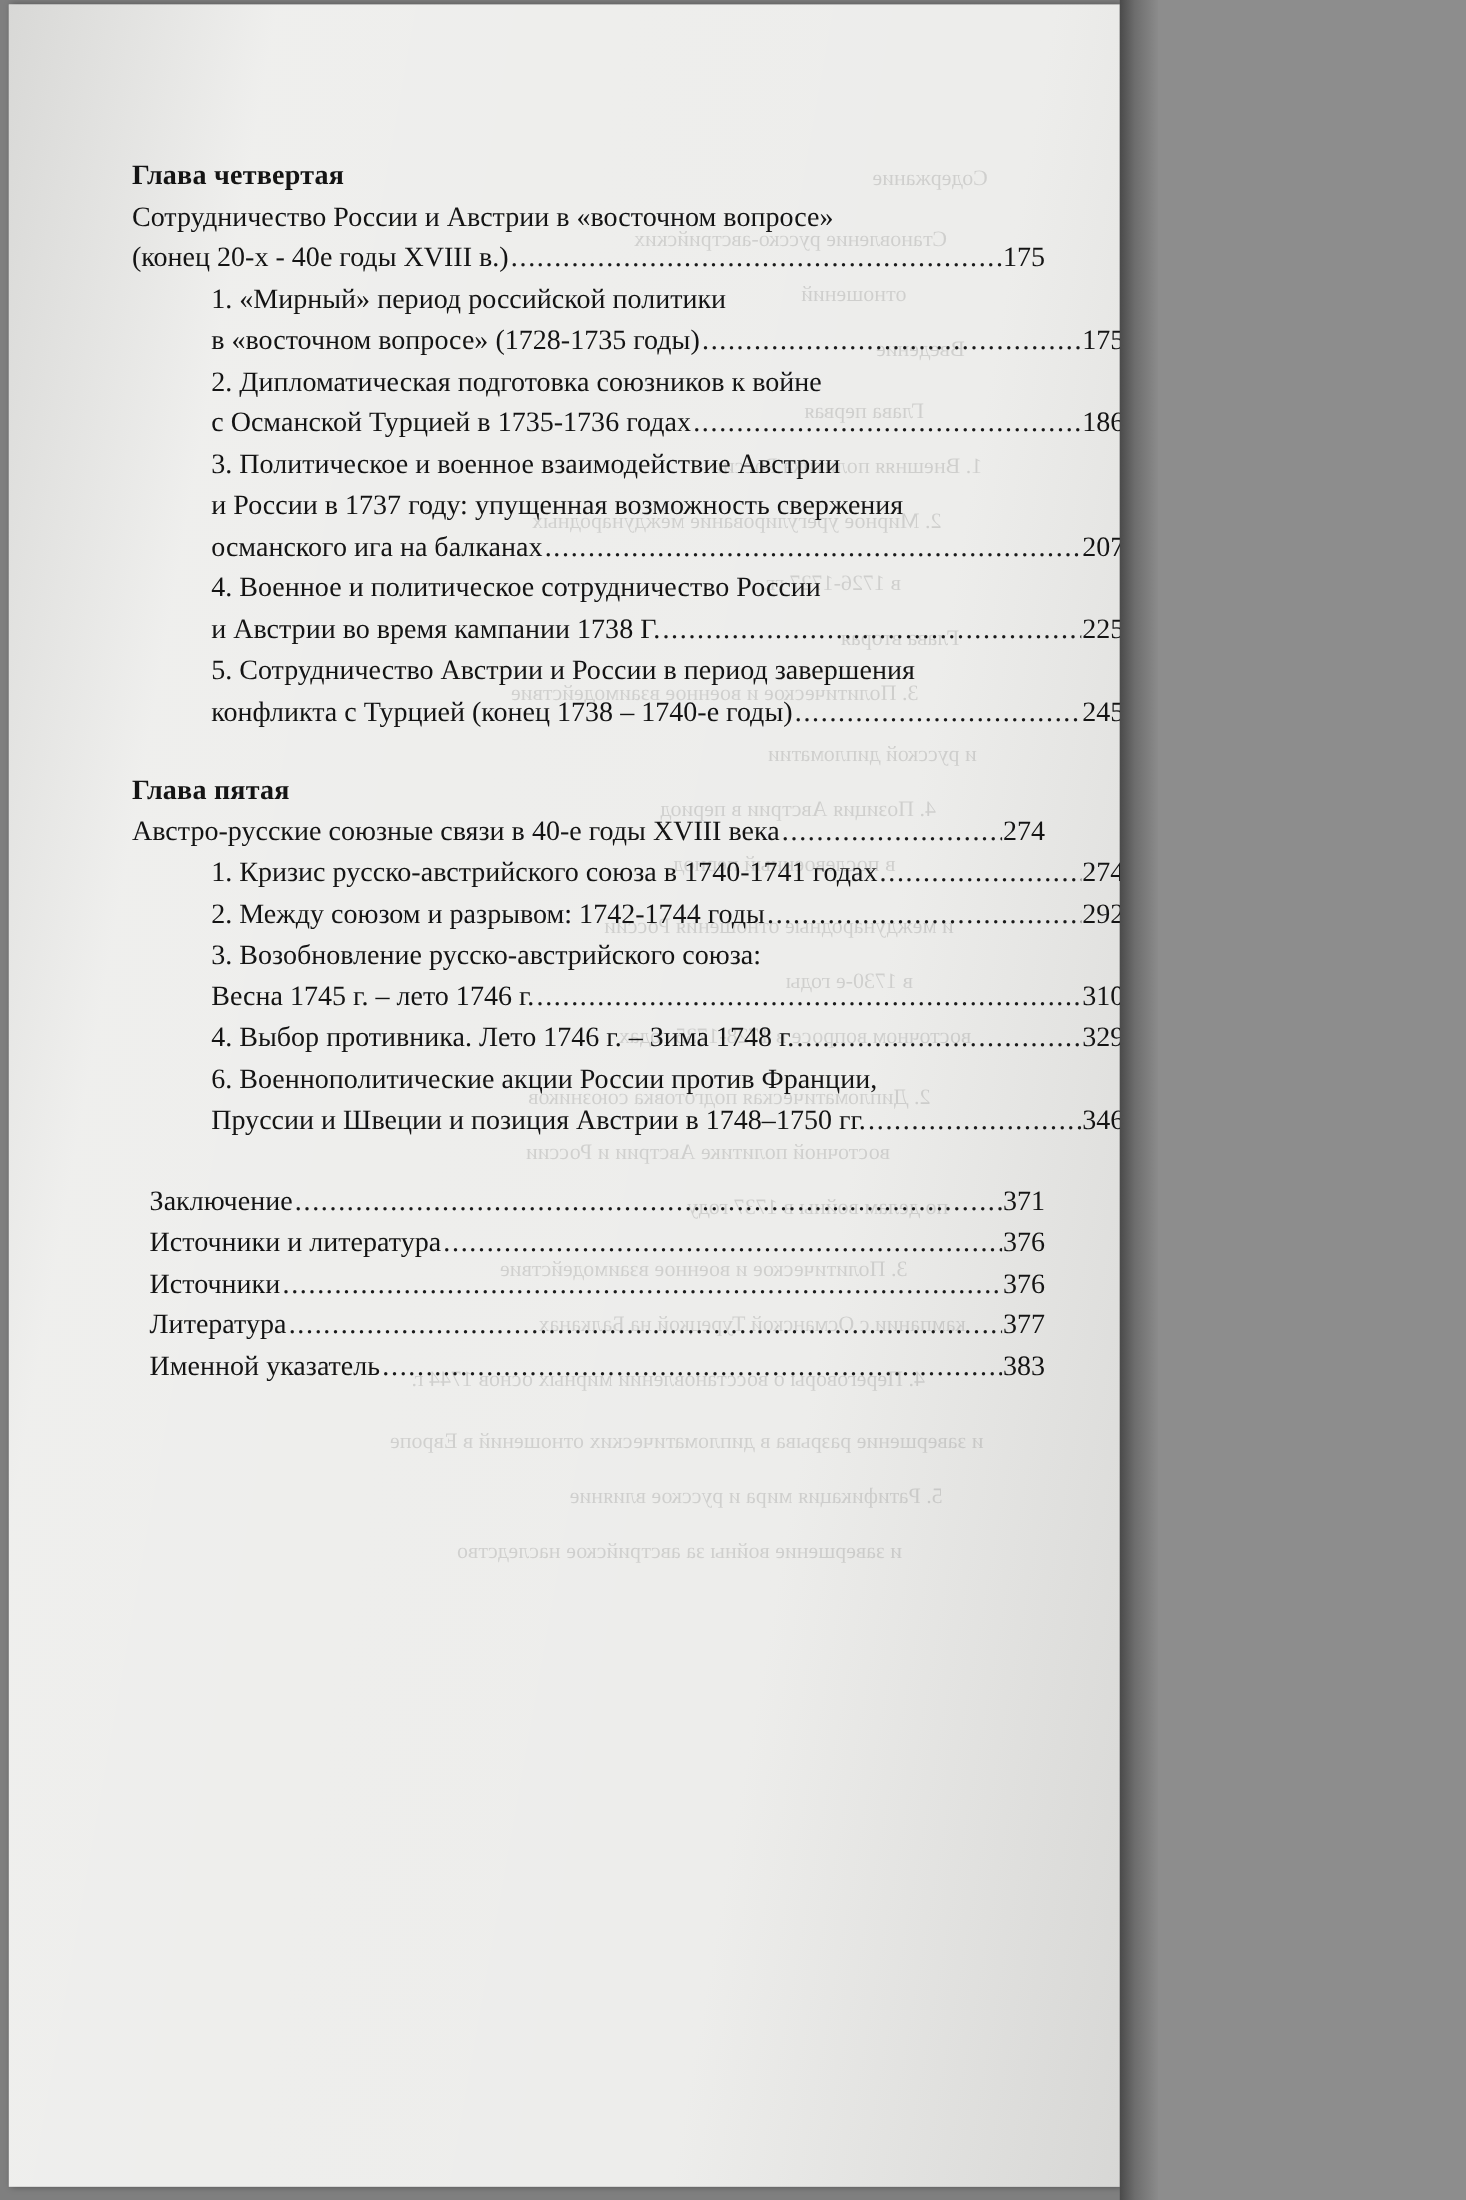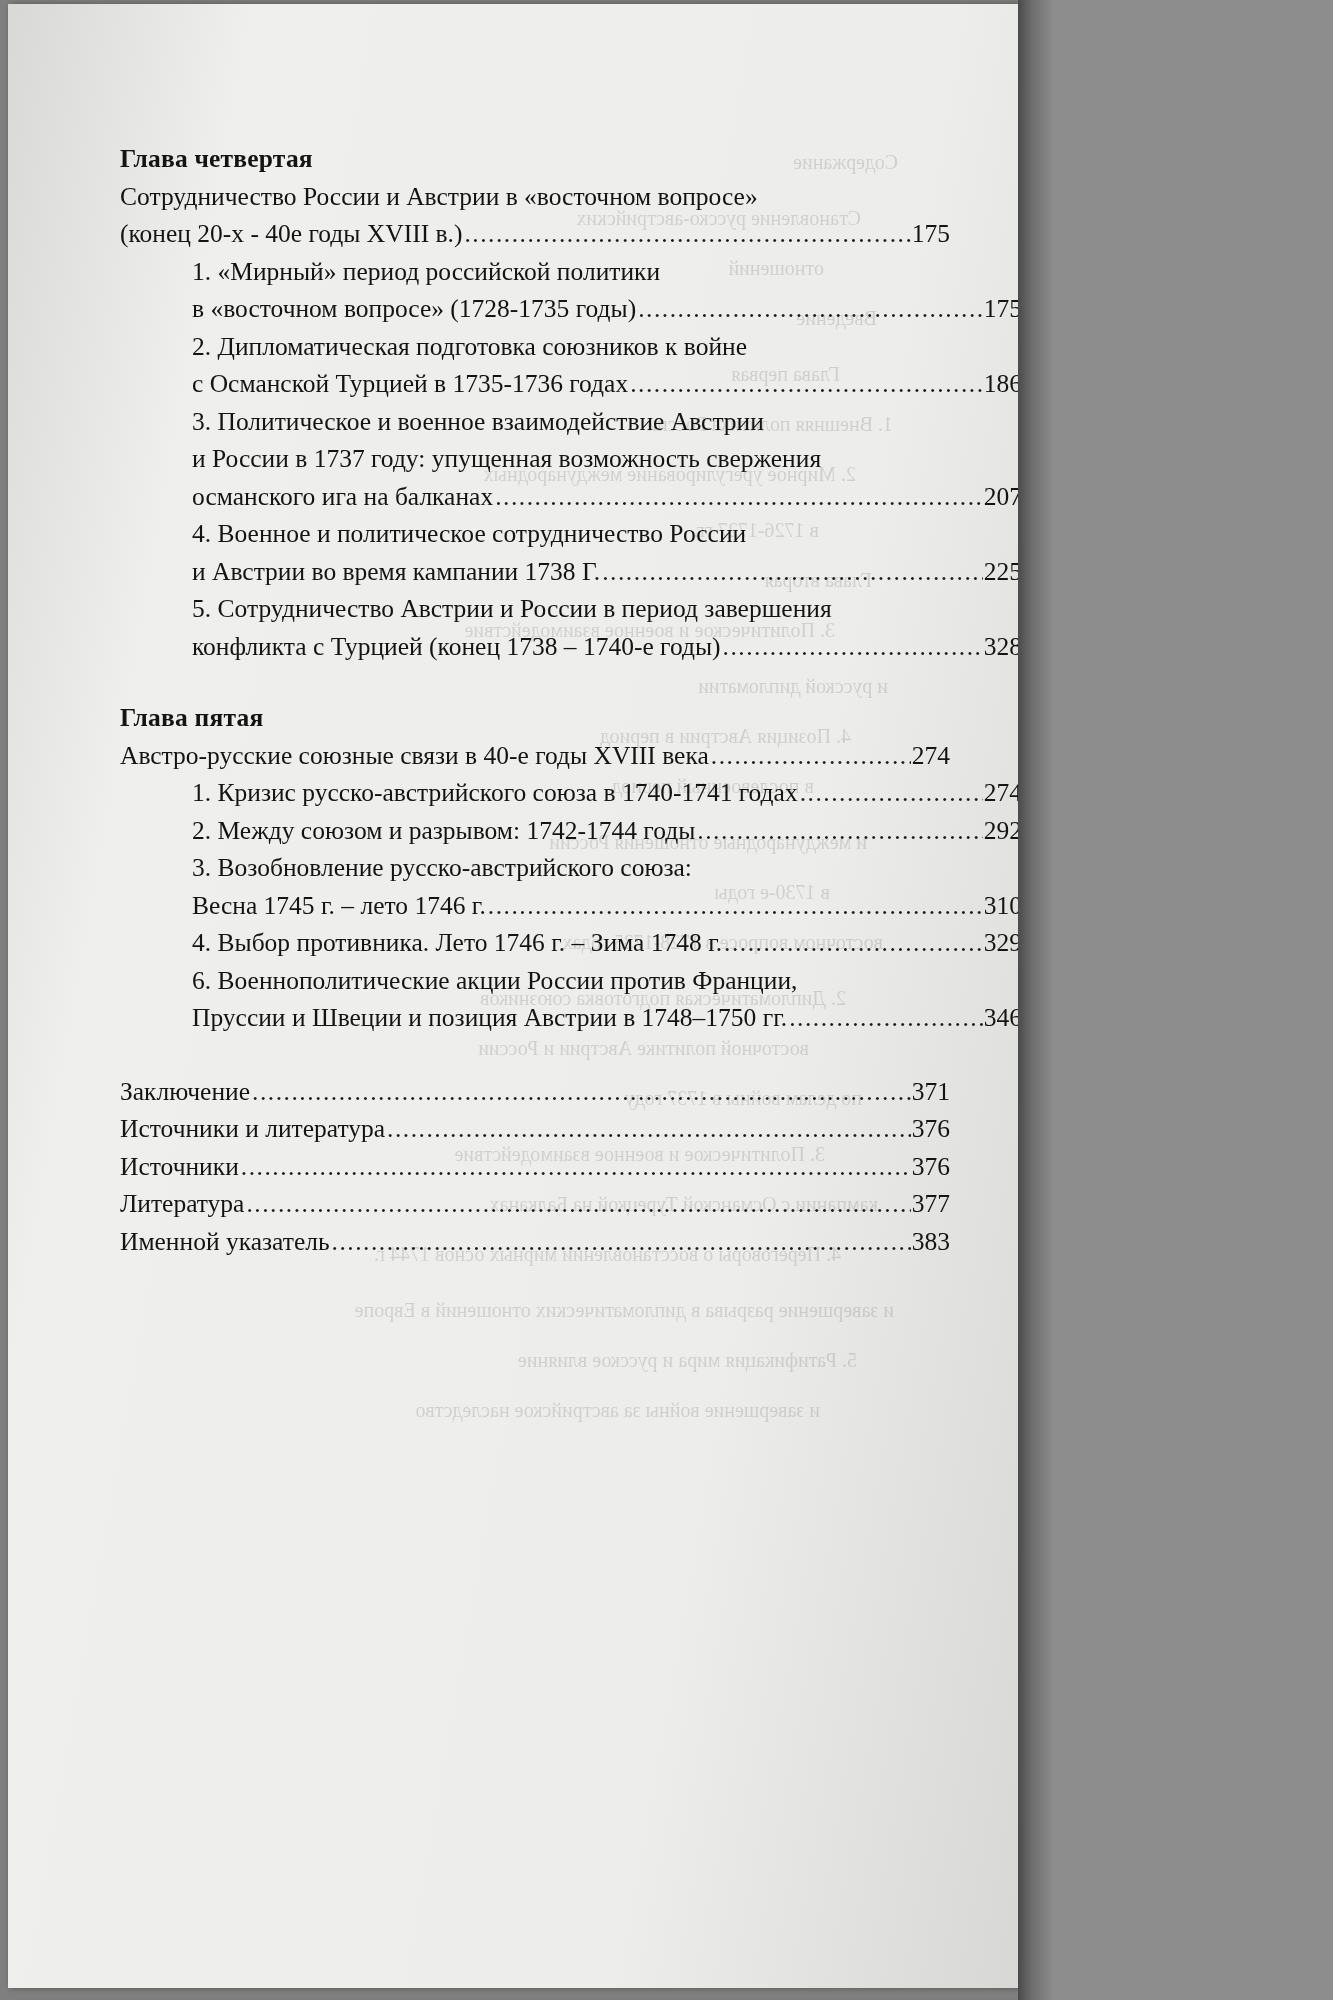--- a/index.html
+++ b/index.html
@@ -113,20 +113,21 @@
     font-weight: normal;
   }
   .nodots .dots { visibility: hidden; }
   .item {
     padding-left: 72px;
     font-family: Liberation Serif, serif;
   }
   .block-gap { height: 34px; }
   .tail {
     margin-top: 36px;
+    margin-left: 16px;
   }
   .tail .row { padding-left: 0; }
 </style>
 </head>
 <body>
 
 <div class="scan">
 
   <div class="page">
 
@@ -218,21 +219,21 @@
           <span class="pg">225</span>
         </div>
 
         <div class="row nodots item">
           <span class="txt">5. Сотрудничество Австрии и России в период завершения</span>
           <span class="dots"></span>
         </div>
         <div class="row item">
           <span class="txt">конфликта с Турцией (конец 1738 – 1740-е годы)</span>
           <span class="dots">.....................................................................................................</span>
-          <span class="pg">328</span>
+          <span class="pg">245</span>
         </div>
       </div>
 
       <div class="block-gap"></div>
 
       <div>
         <div class="chap-title">Глава пятая</div>
 
         <div class="row">
           <span class="txt">Австро-русские союзные связи в 40-е годы XVIII века</span>

